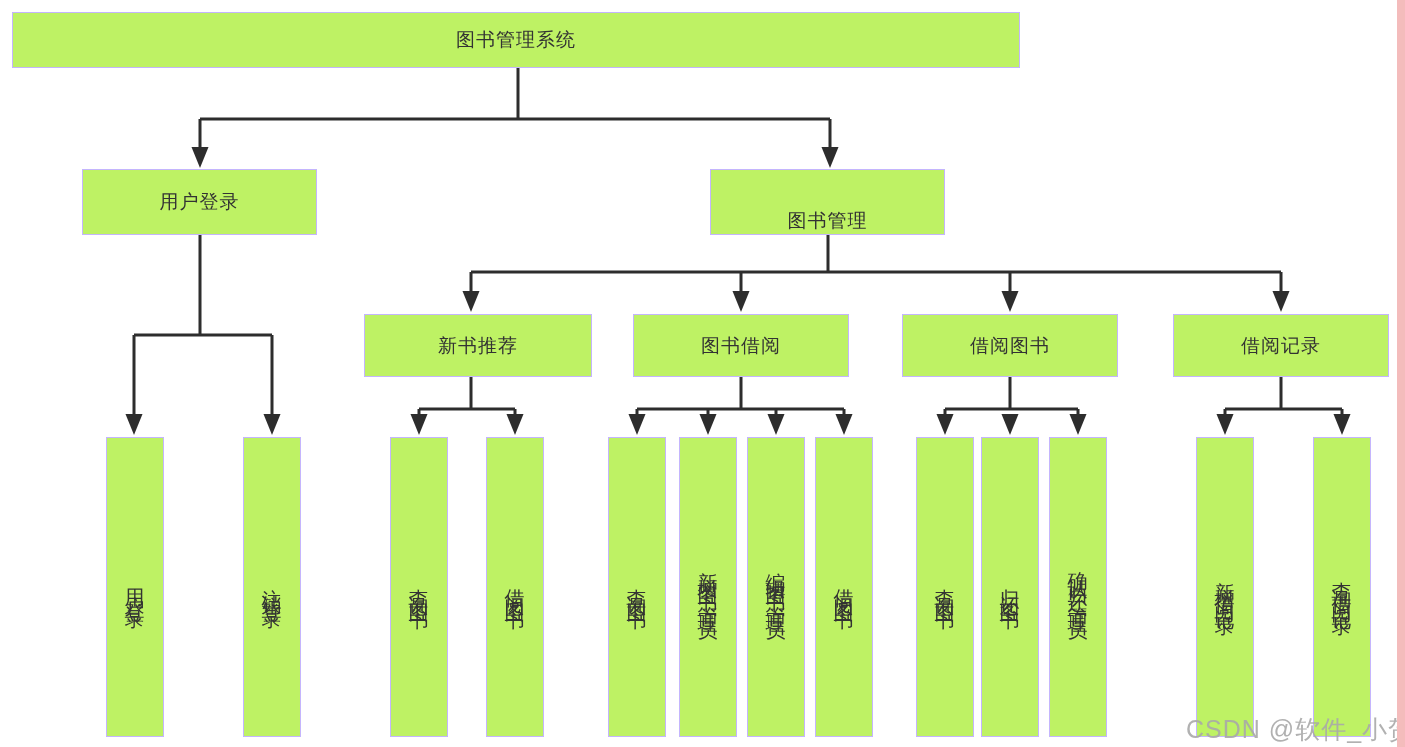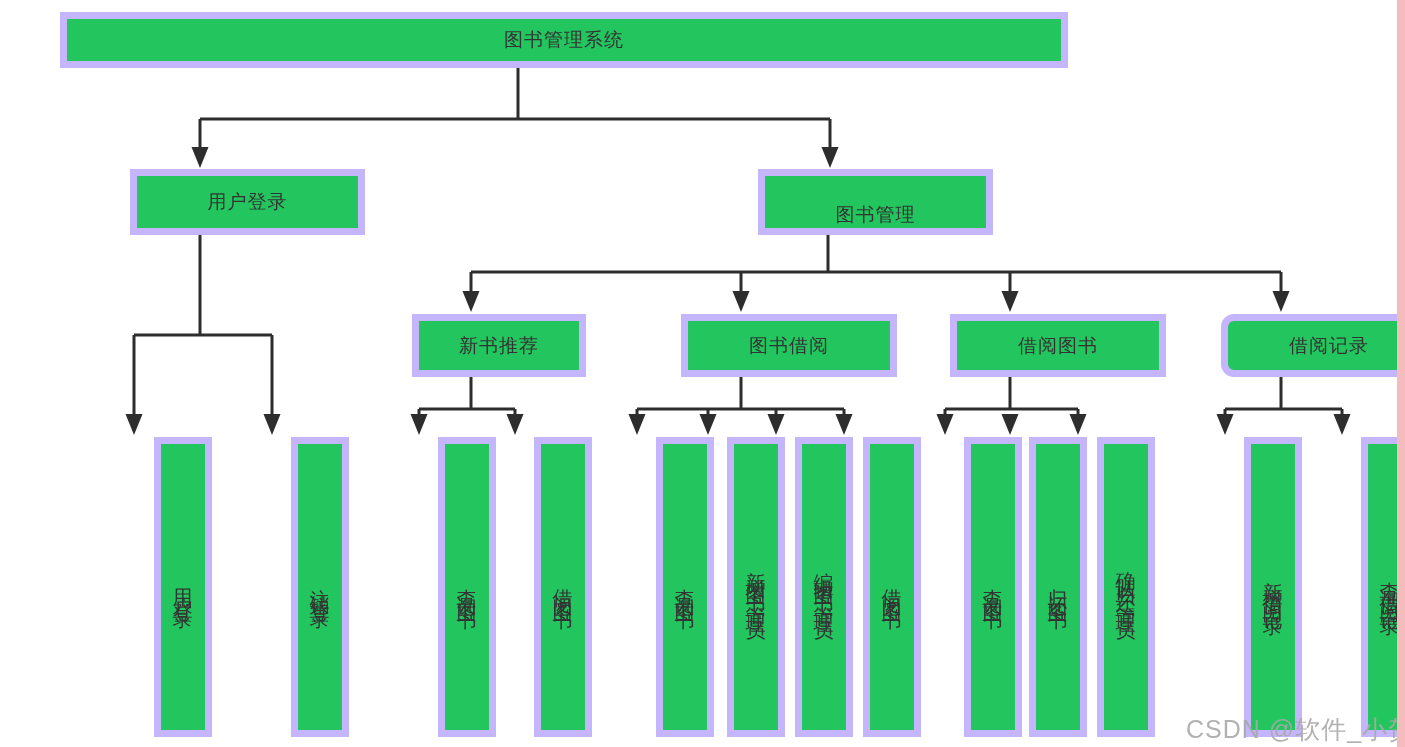--- a/index.html
+++ b/index.html
@@ -10,42 +10,41 @@
     font-family:"Liberation Sans","DejaVu Sans",sans-serif;
     color:#333333;
     overflow:hidden;
   }
   .connectors{position:absolute;left:0;top:0;width:1405px;height:747px;}
   .connectors path.cline{stroke:#2d2d2d;stroke-width:3;fill:none;}
   .connectors path.arrow{fill:#2d2d2d;stroke:none;}
   .box{
     position:absolute;
     box-sizing:border-box;
-    background:#22c55e;
-    border:7px solid #c4b5fd;
+    background:#bef264;
+    border:1px solid #c4b5fd;
     display:flex;align-items:center;justify-content:center;
     text-align:center;
-    margin-left:48px;
   }
   .hbox{font-size:19px;letter-spacing:1px;}
   .vbox{width:58px;top:437px;height:300px;font-size:20px;}
   .vbox .vtext{
     writing-mode:vertical-rl;
     text-orientation:mixed;
     letter-spacing:7px;
     line-height:1;
   }
   .root{left:12px;top:12px;width:1008px;height:56px;}
   .l2a{left:82px;top:169px;width:235px;height:66px;}
   .l2b{left:710px;top:169px;width:235px;height:66px;align-items:flex-end;}
   .l3{top:314px;height:63px;}
-  .l3a{left:364px;width:174px;}
+  .l3a{left:364px;width:228px;}
   .l3b{left:633px;width:216px;text-align:center;}
   .l3c{left:902px;width:216px;}
-  .l3d{left:1173px;width:216px;border-radius:13px;}
+  .l3d{left:1173px;width:216px;}
   .watermark{
     position:absolute;left:1186px;top:713px;
     font-size:25px;color:rgba(168,168,168,0.9);
     letter-spacing:1px;white-space:nowrap;z-index:5;
   }
   .edge-strip{
     position:absolute;right:0;top:0;width:8px;height:747px;
     background:#f4bcbc;z-index:6;
   }
 </style>

